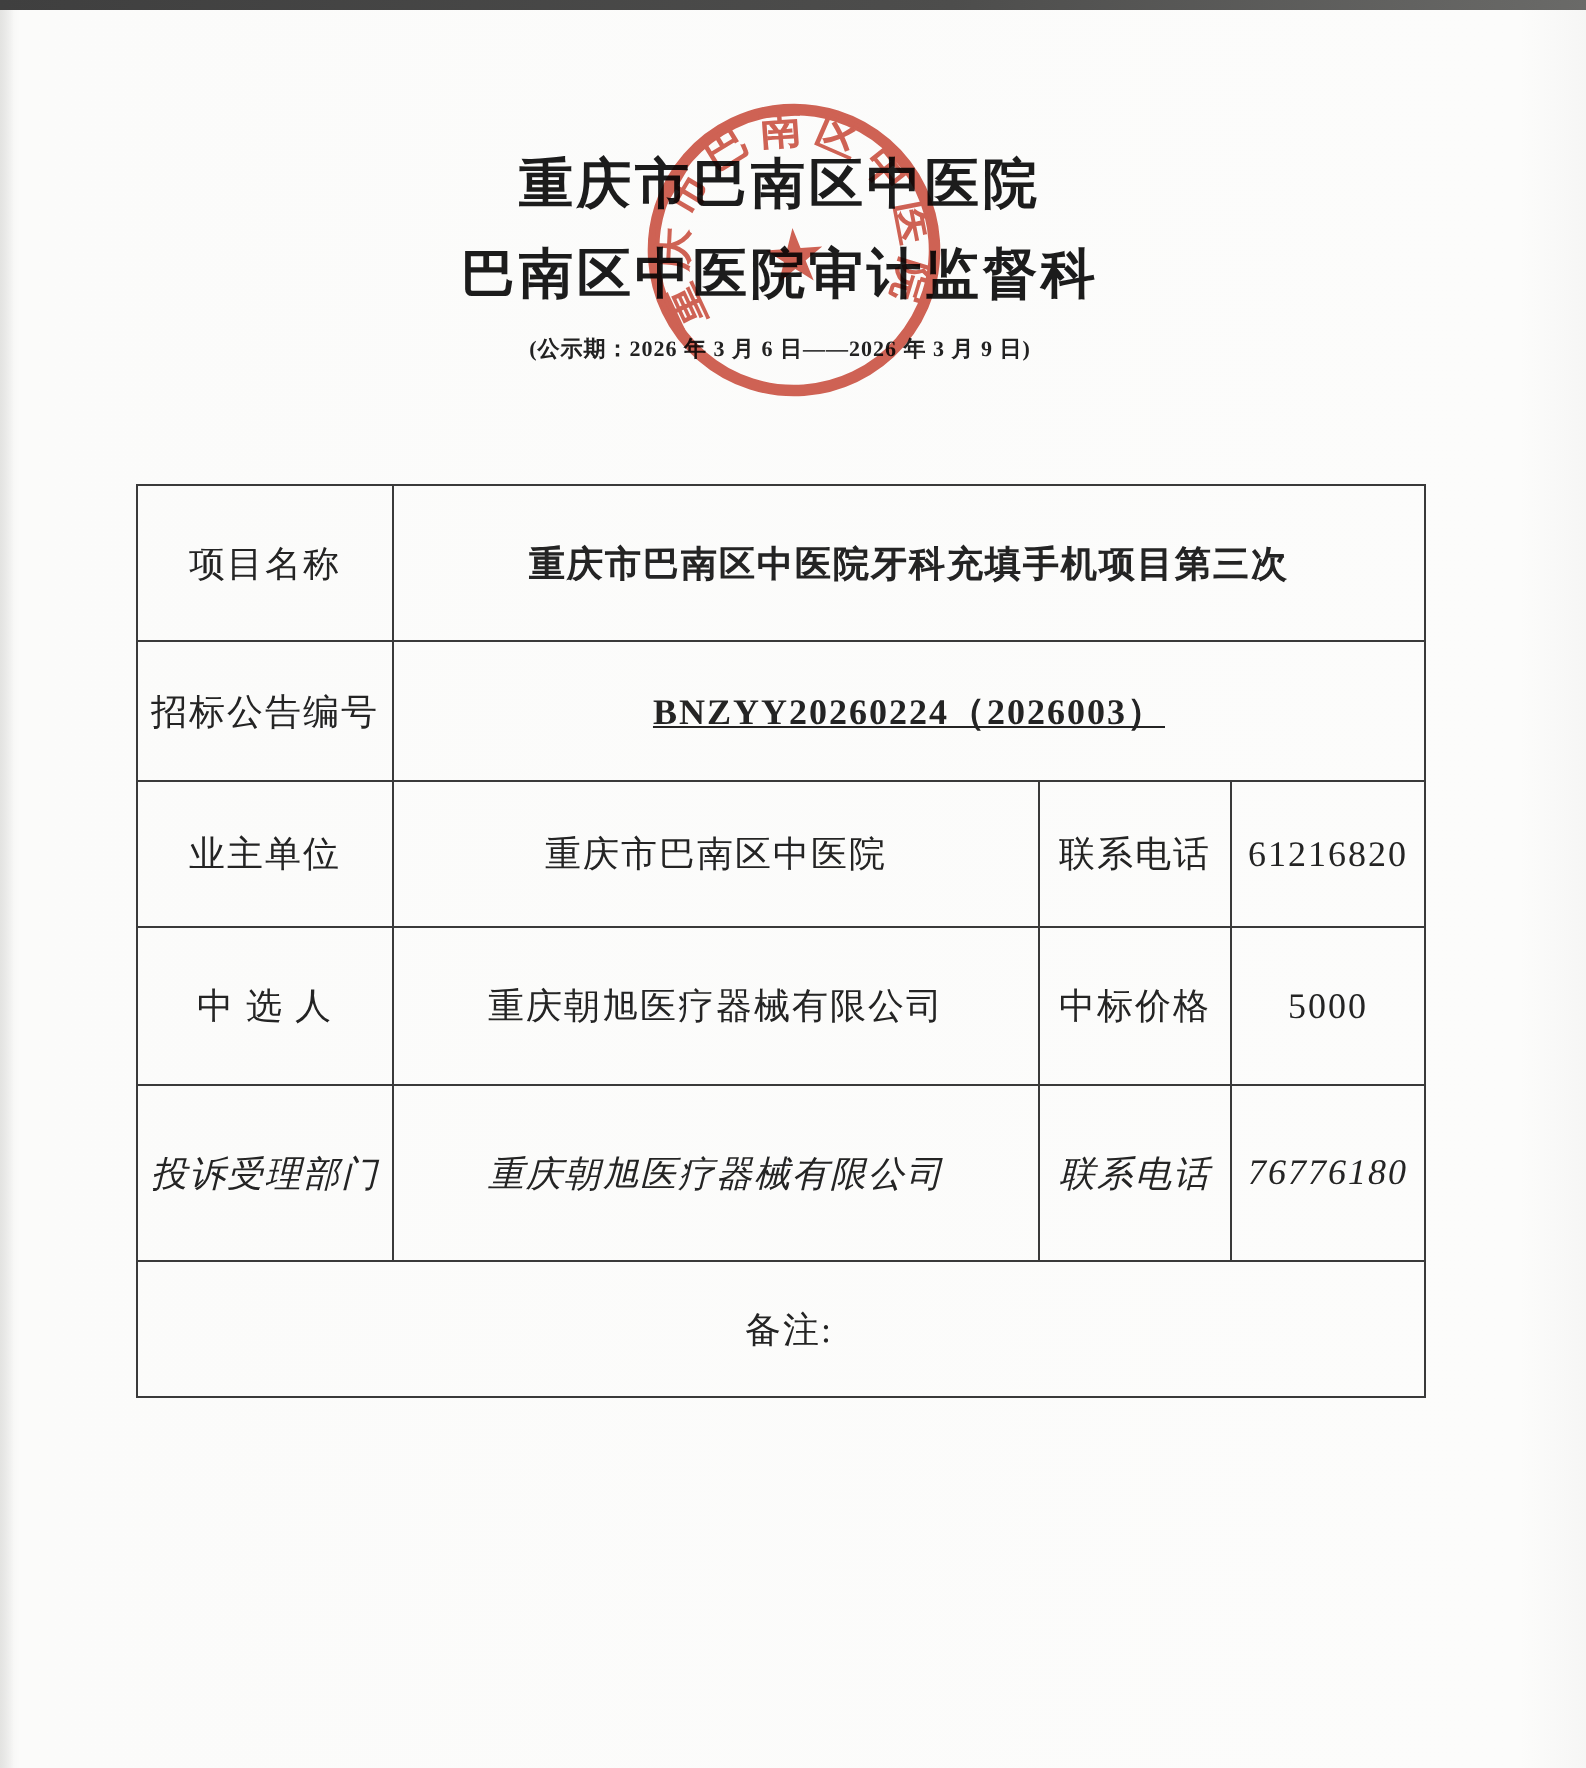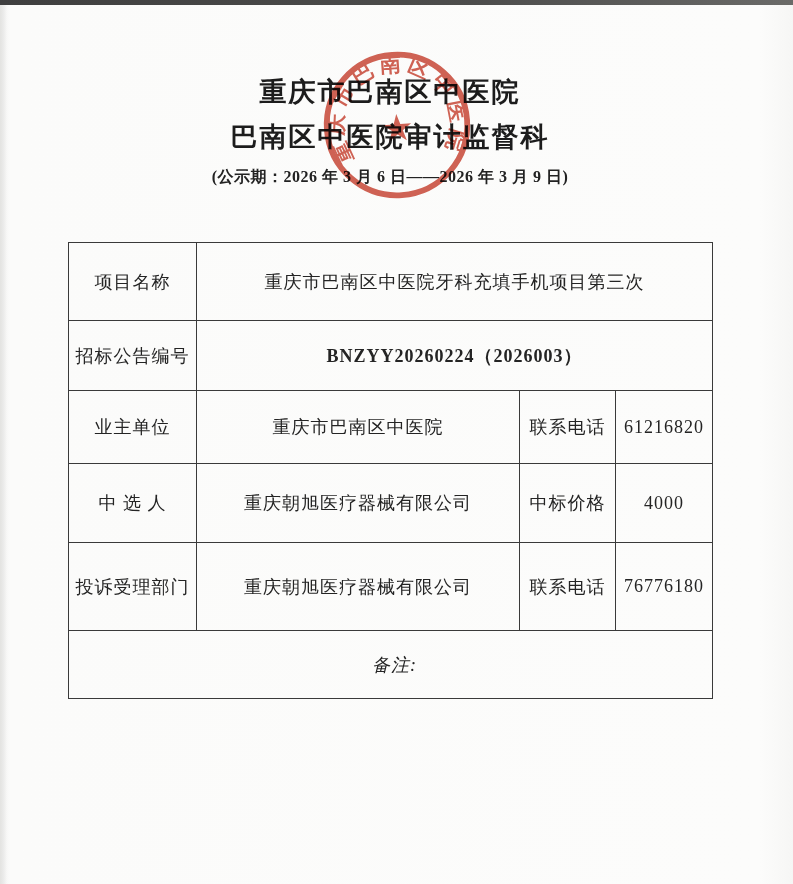--- a/index.html
+++ b/index.html
@@ -35,21 +35,21 @@
     color: #1c1c1c;
   }
   .title-line {
     font-size: 27px;
     font-weight: bold;
     line-height: 45px;
     letter-spacing: 2px;
   }
   .subtitle {
     margin-top: 7px;
-    font-size: 16px;
+    font-size: 11px;
     font-weight: bold;
     letter-spacing: 0.5px;
     color: #222222;
   }
   .seal {
     position: absolute;
     left: 320px; top: 48px;
     width: 154px; height: 154px;
     opacity: 0.82;
     mix-blend-mode: multiply;
@@ -72,34 +72,33 @@
   table.notice td {
     border: 1.5px solid #3a3a3a;
     text-align: center;
     vertical-align: middle;
     font-size: 18px;
     letter-spacing: 1px;
     overflow: hidden;
   }
   td.lbl { letter-spacing: 3px; }
   td.lbl-wide { letter-spacing: 7px; }
-  td.val-small { font-size: 16px; letter-spacing: 0.5px; }
-  td.val-bold { font-weight: bold; font-size: 18px; letter-spacing: 0.5px; }
+  td.val-small { font-size: 16px; letter-spacing: 0.5px; font-weight: bold; }
+  td.val-bold { font-weight: bold; font-size: 18px; letter-spacing: 0.5px; text-decoration: underline; }
   td.num { font-size: 18px; letter-spacing: 0.5px; }
   td.remark {
     text-align: left;
     padding-left: 8px;
     letter-spacing: 2px;
-    font-style: italic;
   }
   .r1 { height: 78px; }
   .r2 { height: 70px; }
   .r3 { height: 73px; margin-left: 12px; }
   .r4 { height: 79px; font-family: Liberation Serif, serif; }
-  .r5 { height: 88px; }
+  .r5 { height: 88px; font-style: italic; }
   .r6 { height: 68px; }
 </style>
 </head>
 <body>
 
 <div class="page">
   <div class="scan-top"></div>
   <div class="scan-left"></div>
 
   <div class="title-block">
@@ -136,21 +135,21 @@
     <tr class="r3">
       <td class="lbl">业主单位</td>
       <td>重庆市巴南区中医院</td>
       <td class="lbl">联系电话</td>
       <td class="num">61216820</td>
     </tr>
     <tr class="r4">
       <td class="lbl-wide">中 选 人</td>
       <td>重庆朝旭医疗器械有限公司</td>
       <td class="lbl">中标价格</td>
-      <td class="num">4000</td>
+      <td class="num">5000</td>
     </tr>
     <tr class="r5">
       <td class="lbl">投诉受理部门</td>
       <td>重庆朝旭医疗器械有限公司</td>
       <td class="lbl">联系电话</td>
       <td class="num">76776180</td>
     </tr>
     <tr class="r6">
       <td class="remark" colspan="4">备注:</td>
     </tr>

